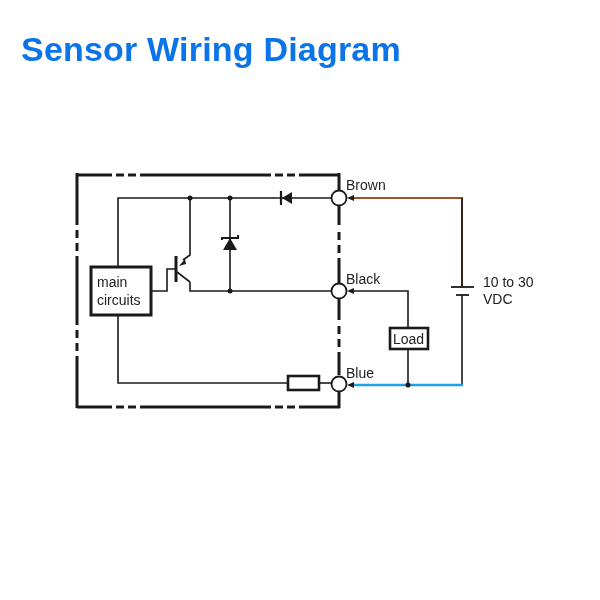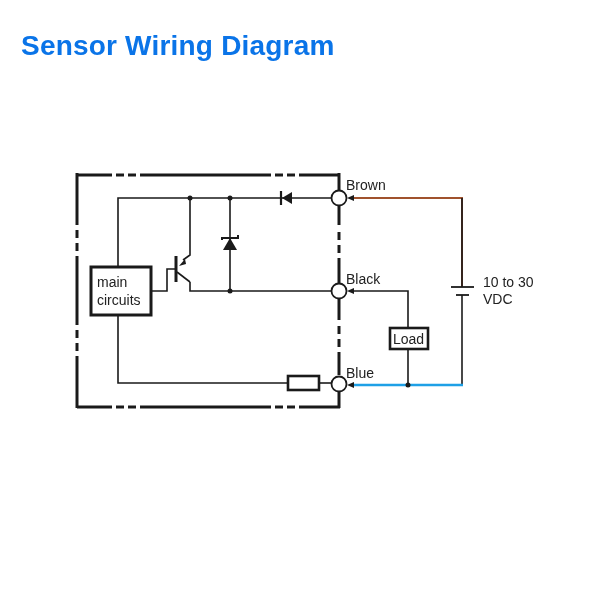--- a/index.html
+++ b/index.html
@@ -1,20 +1,20 @@
 <!DOCTYPE html>
 <html><head>
   <meta charset="utf-8">
   <style>
     html, body { margin: 0; padding: 0; background: #ffffff; }
     body { width: 600px; height: 600px; position: relative; overflow: hidden; font-family: "Liberation Sans", sans-serif; }
     .title {
       position: absolute; left: 21px; top: 30px;
       font-family: "Liberation Sans", sans-serif;
-      font-weight: bold; font-size: 28px; color: #0a74e8; letter-spacing: 0.2px;
+      font-weight: bold; font-size: 34px; color: #0a74e8; letter-spacing: 0.2px;
       margin: 0;
     }
     svg.diagram { position: absolute; left: 0; top: 0; }
     .lbl { font-family: "Liberation Sans", sans-serif; font-size: 14px; fill: #222; }
   </style>
 </head>
 <body>
 
 <h1 class="title">Sensor Wiring Diagram</h1>
 

